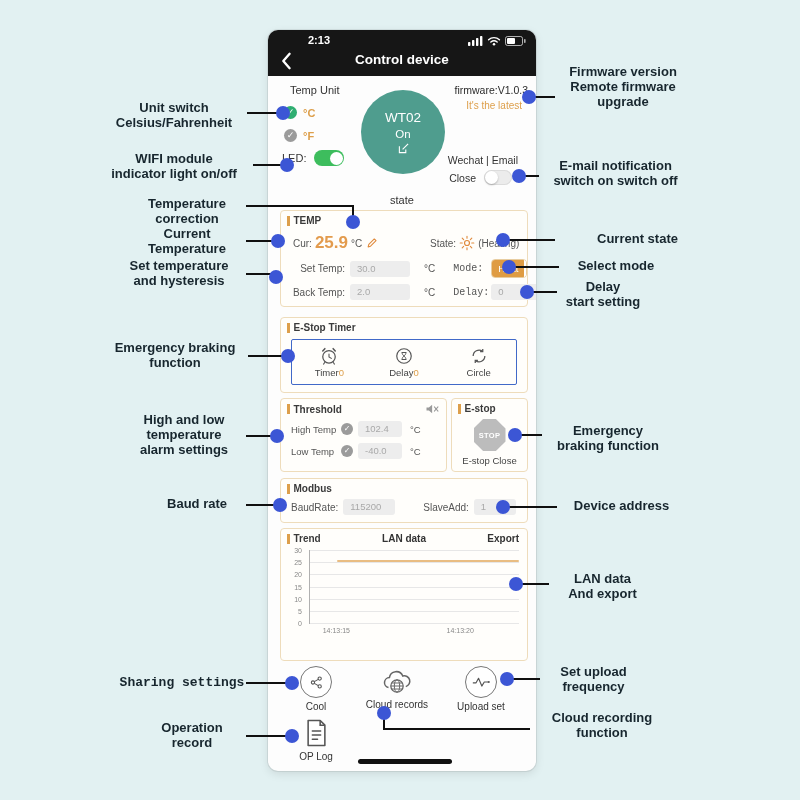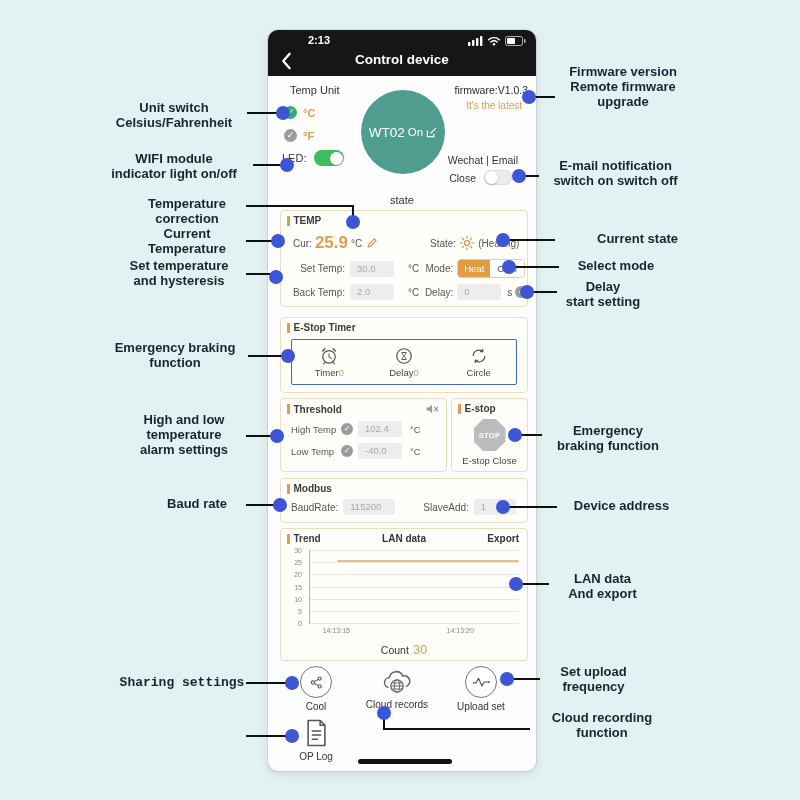--- a/index.html
+++ b/index.html
@@ -31,21 +31,21 @@
   .chk.green{background:#2fae71;}
   .chk.gray{background:#9b9b9b;}
   .unit-txt{font-size:11px;color:#dd9f4b;font-weight:600;}
   #led-row{position:absolute;left:14px;top:120px;display:flex;align-items:center;gap:8px;font-size:11px;}
   .tog{position:relative;border-radius:9px;flex:none;}
   .tog.on{width:30px;height:16px;background:#3dbd5d;}
   .tog.on::after{content:"";position:absolute;right:1.5px;top:1.5px;width:13px;height:13px;background:#fff;border-radius:50%;}
   .tog.off{width:28px;height:15px;background:#ececec;box-shadow:inset 0 0 0 1px #dcdcdc;}
   .tog.off::after{content:"";position:absolute;left:1px;top:1px;width:13px;height:13px;background:#fff;border-radius:50%;box-shadow:0 1px 2px rgba(0,0,0,.25);}
   #device-circle{position:absolute;left:93px;top:60px;width:84px;height:84px;border-radius:50%;background:#4f9d8e;
-     color:#fff;display:flex;flex-direction:row;align-items:center;justify-content:center;gap:3px;cursor:pointer;}
+     color:#fff;display:flex;flex-direction:column;align-items:center;justify-content:center;gap:3px;cursor:pointer;}
   #device-name{font-size:13.5px;}
   #device-state{font-size:11.5px;}
   #fw-block{position:absolute;right:8px;top:54px;width:120px;text-align:right;}
   #fw-line{font-size:10.5px;color:#2b2b2b;}
   #fw-note{font-size:10px;color:#dd9f4b;margin-top:4px;margin-right:6px;}
   #notify-channels{position:absolute;right:18px;top:124px;font-size:10.5px;color:#333;}
   #close-row{position:absolute;right:24px;top:140px;display:flex;align-items:center;gap:8px;font-size:10.5px;color:#333;}
   #state-caption{position:absolute;left:0;right:0;top:164px;text-align:center;font-size:11px;color:#333;}
 
   
@@ -54,23 +54,23 @@
   .obar{width:2.5px;height:10px;background:#dd9f4b;margin-right:4px;flex:none;}
   .inp{background:#ededed;border-radius:3px;color:#a9a9a9;font-size:9.5px;height:16px;line-height:16px;padding:0 0 0 7px;box-sizing:border-box;}
 
   
   .trow{display:flex;align-items:center;font-size:10px;color:#555;}
   #row-cur{margin:7px 0 0 12px;position:relative;height:20px;}
   #cur-value{font-size:17px;color:#e39b4d;margin:0 3px;font-weight:600;}
   #state-group{position:absolute;left:137px;top:0;display:flex;align-items:center;gap:3px;height:20px;}
   #row-set,#row-back{margin-top:6px;padding-left:8px;}
   .flabel{width:56px;text-align:right;flex:none;}
-  .finp{width:44px;margin-left:5px;flex:none;}
+  .finp{width:60px;margin-left:5px;flex:none;}
   .funit{margin-left:14px;flex:none;}
-  .flabel2{width:34px;text-align:right;flex:none;}
+  .flabel2{width:34px;margin-left:18px;text-align:left;flex:none;font-family:Liberation Mono, monospace;}
   .seg{display:flex;border:1px solid #e8cda0;border-radius:4px;overflow:hidden;height:17px;margin-left:4px;cursor:pointer;}
   .seg .heat{background:#df9c43;color:#fff;padding:0 6px;line-height:17px;font-size:9.5px;}
   .seg .cool{background:#fff;color:#555;padding:0 7px;line-height:17px;font-size:9.5px;}
   .schk{width:12px;height:12px;font-size:8px;line-height:12px;margin-left:3px;}
 
   
   #estop-box{margin:6px 10px 0 10px;height:44px;border:1.5px solid #4169c8;border-radius:2px;display:flex;}
   .ebcol{flex:1;display:flex;flex-direction:column;align-items:center;justify-content:center;cursor:pointer;}
   .eblabel{font-size:9.5px;color:#444;margin-top:1px;}
   .orange{color:#dd9f4b;}
@@ -328,24 +328,20 @@
           <div class="gline" style="top: 50%;"></div>
           <div class="gline" style="top: 33.3333%;"></div>
           <div class="gline" style="top: 16.6667%;"></div>
           <div class="gline" style="top: 0%;"></div>
           <div class="sline" style="left: 13%; right: 0%; top: 13.3333%; background: rgb(233, 189, 130);"></div>
         </div>
       <div id="trend-xlabels">
           <div class="xtick" style="left: 13%;">14:13:15</div>
           <div class="xtick" style="left: 72%;">14:13:20</div>
         </div>
-      <div id="count-row">
-        <span id="count-label">Count</span>
-        <span id="count-value">30</span>
-      </div>
     </div>
 
     <div class="action" style="left:18px;top:636px;width:60px;">
       <div class="acircle">
           <svg width="17" height="17" viewBox="0 0 24 24">
             <g fill="none" stroke="#555" stroke-width="1.5">
               <circle cx="7" cy="12" r="2.3"></circle>
               <circle cx="16.5" cy="6.5" r="2.3"></circle>
               <circle cx="16.5" cy="17.5" r="2.3"></circle>
               <path d="M9 10.8l5.5-3.2M9 13.2l5.5 3.2"></path>
@@ -425,20 +421,22 @@
   <div class="cdot" style="left:270px;top:429px;"></div>
 
   <div class="ann" style="left:148px;top:497px;width:98px;">Baud rate</div>
   <div class="cline" style="left:246px;top:504px;width:29px;height:2px;"></div>
   <div class="cdot" style="left:273px;top:498px;"></div>
 
   <div class="ann" style="left:118px;top:676px;width:128px;font-family:Liberation Mono, monospace;">Sharing settings</div>
   <div class="cline" style="left:246px;top:682px;width:41px;height:2px;"></div>
   <div class="cdot" style="left:285px;top:676px;"></div>
 
+  <div class="ann" style="left:138px;top:721px;width:108px;">Operation
+record</div>
   <div class="cline" style="left:246px;top:735px;width:41px;height:2px;"></div>
   <div class="cdot" style="left:285px;top:729px;"></div>
 
   <div class="ann" style="left:553px;top:65px;width:140px;">Firmware version
 Remote firmware
 upgrade</div>
   <div class="cline" style="left:535px;top:96px;width:20px;height:2px;"></div>
   <div class="cdot" style="left:522px;top:90px;"></div>
 
   <div class="ann" style="left:538px;top:159px;width:155px;">E-mail notification

